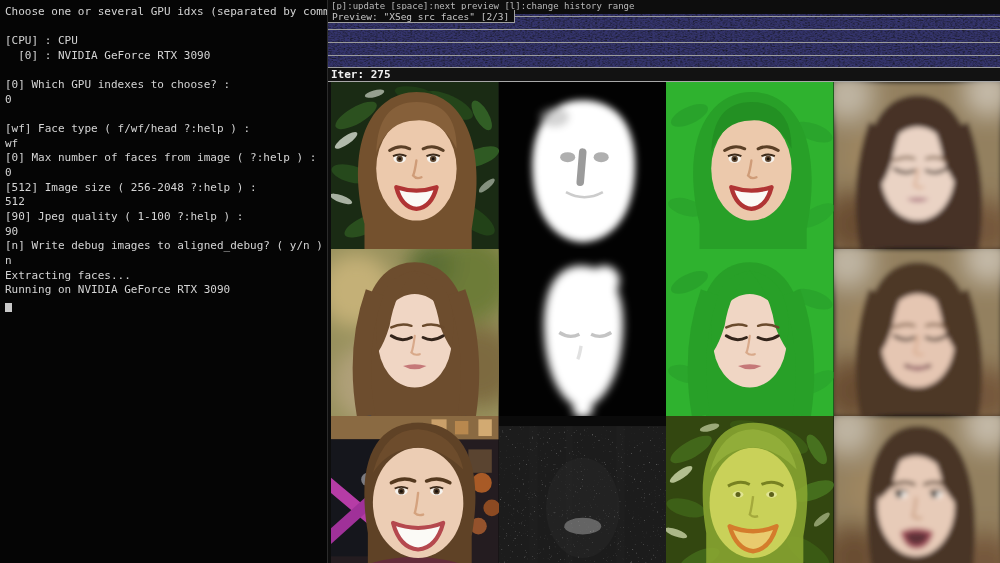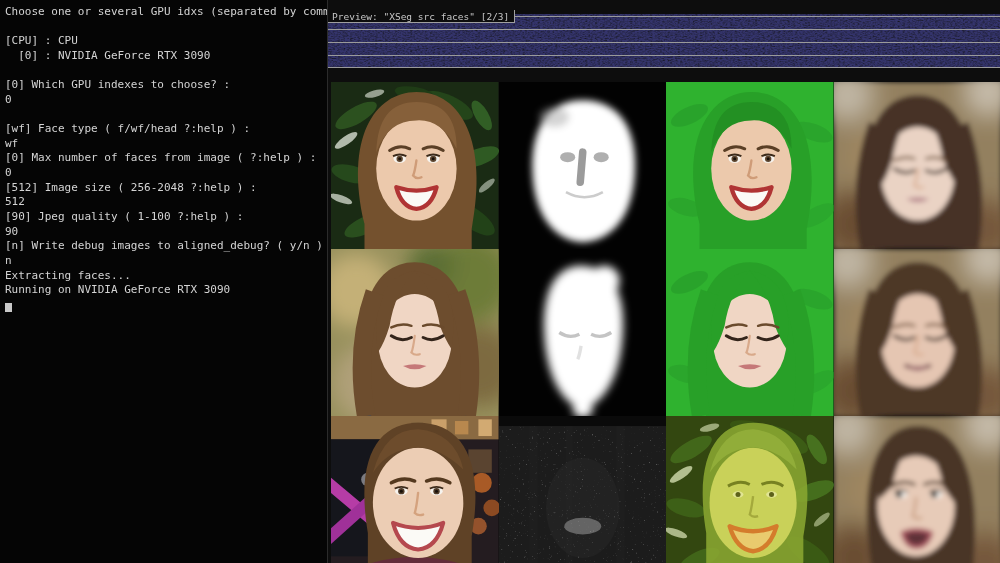--- a/index.html
+++ b/index.html
@@ -63,21 +63,23 @@
         <feColorMatrix type="matrix" values="0 0 0 0 0.10  0 0 0 0 0.10  0 0 0 0 0.58  0.8 0.8 0.8 0 -0.35"></feColorMatrix>
       </filter>
       <rect x="0" y="0" width="100%" height="100%" filter="url(#gnz)"></rect>
     </svg>
   <div class="gridline" style="top: 2px;"></div>
       <div class="gridline" style="top: 15px;"></div>
       <div class="gridline" style="top: 28px;"></div>
       <div class="gridline" style="top: 41px;"></div>
       <div class="gridline" style="top: 53px;"></div>
     </div>
+  <div id="hotkeys-bar">[p]:update [space]:next preview [l]:change history range</div>
   <div id="preview-title">Preview: "XSeg src faces" [2/3]</div>
+  <div id="iter-bar">Iter: 275</div>
   <div id="preview-grid">
       <div class="cell" title="source face, smiling, dark leafy background">
         <svg viewBox="0 0 100 100" preserveAspectRatio="none">
           <rect width="100" height="100" fill="#1a2b14"></rect>
           <ellipse cx="15" cy="20" rx="14" ry="5" transform="rotate(-30 15 20)" fill="#2c511f"></ellipse>
           <ellipse cx="70" cy="14" rx="16" ry="6" transform="rotate(25 70 14)" fill="#24451a"></ellipse>
           <ellipse cx="88" cy="45" rx="13" ry="5" transform="rotate(-20 88 45)" fill="#2f5a23"></ellipse>
           <ellipse cx="12" cy="55" rx="12" ry="5" transform="rotate(15 12 55)" fill="#26491c"></ellipse>
           <ellipse cx="85" cy="82" rx="15" ry="6" transform="rotate(35 85 82)" fill="#224218"></ellipse>
           <ellipse cx="20" cy="86" rx="13" ry="5" transform="rotate(-25 20 86)" fill="#2a4f1e"></ellipse>

